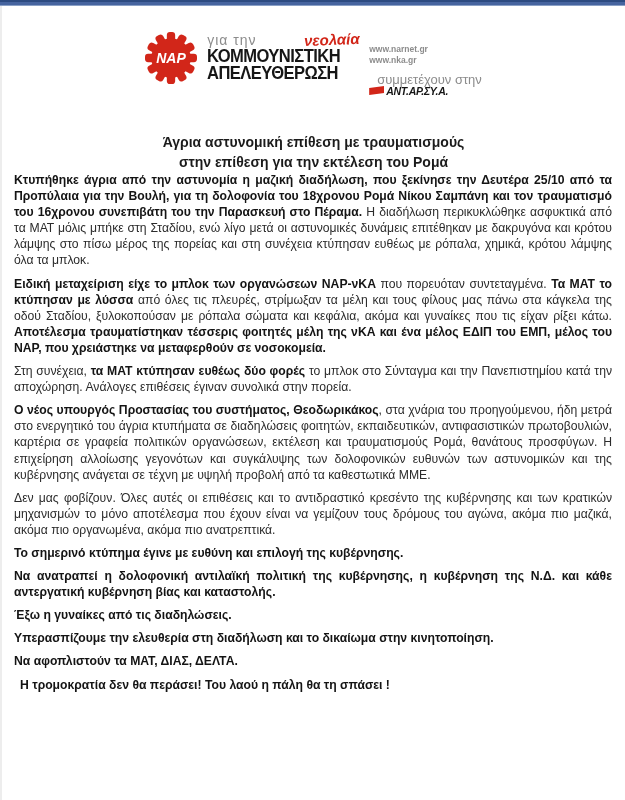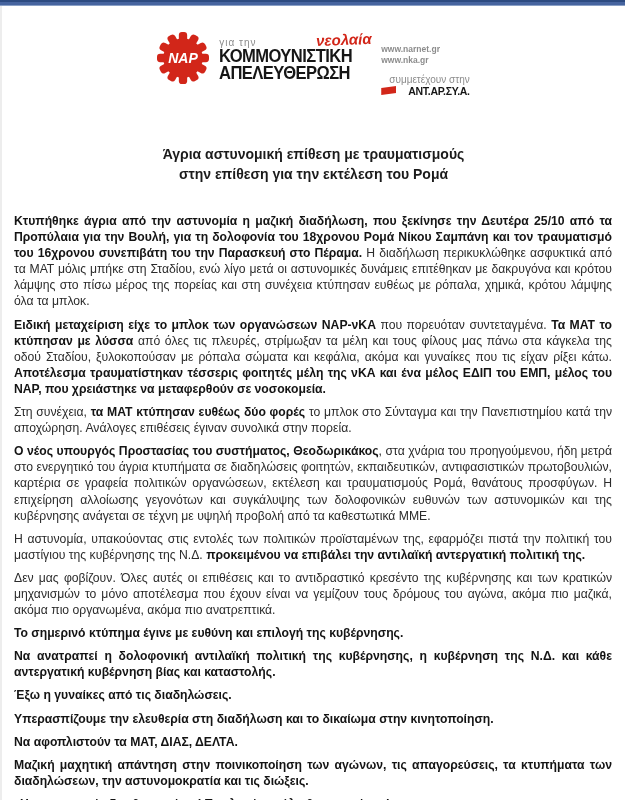--- a/index.html
+++ b/index.html
@@ -29,49 +29,49 @@
     align-items:flex-start;
     gap:10px;
     height:76px;
   }
   .gear { width:52px; height:56px; flex:0 0 auto; }
   .logo-text { width:152px; padding-top:2px; }
   .logo-pre-row {
     display:flex; justify-content:space-between; align-items:flex-end;
     height:16px;
   }
-  .logo-pretext { color:#8c8c8c; font-size:10px; letter-spacing:1px; }
+  .logo-pretext { color:#8c8c8c; font-size:14px; letter-spacing:1px; }
   .logo-youth {
     color:#d22619; font-size:15px; font-weight:bold; font-style:italic;
     transform:rotate(-2deg);
   }
   .logo-main {
     font-weight:800; font-size:18px; line-height:17px; color:#161616;
     letter-spacing:-0.6px; transform:scaleX(0.92); transform-origin:left top;
     white-space:nowrap;
   }
   .sites { padding-top:14px; font-size:8.5px; color:#8c8c8c; line-height:11px; }
   .site-link { font-weight:bold; }
-  .participate { margin-top:8px; font-size:10px;margin-left:8px; }
-  .antarsya-row { display:flex; align-items:flex-start; gap:12px; margin-top:1px; }
+  .participate { margin-top:8px; font-size:13px;margin-left:8px; }
+  .antarsya-row { display:flex; align-items:flex-start; gap:2px; margin-top:1px;font-style:italic; }
   .flag {
     width:15px; height:9px; background:#d22619; display:inline-block;
     clip-path:polygon(0 22%, 100% 0, 100% 78%, 0 100%);
   }
   .antarsya-label { font-size:10.5px; font-weight:800; color:#161616; letter-spacing:-0.3px; }
   
   .doc-title {
-    margin-top:38px;
+    margin-top:26px;
     text-align:center;
     font-size:14px; font-weight:bold; color:#1b1b1b;
     line-height:20px;
   }
   
   .doc-body {
-    margin-top:29px;
+    margin-top:0;
     padding:0 13px 0 12px;
     font-size:12.2px;
     line-height:16.1px;
     text-align:justify;
     color:#2b2b2b;
   }
   .para { margin-bottom:7px; }
   .para b { color:#141414; }
   .para.indent { text-indent:6px; }
 </style>
@@ -125,24 +125,22 @@
   <div class="doc-title">
     <div>Άγρια αστυνομική επίθεση με τραυματισμούς</div>
     <div>στην επίθεση για την εκτέλεση του Ρομά</div>
   </div>
 
   <div class="doc-body">
       <p class="para"><b>Κτυπήθηκε άγρια από την αστυνομία η μαζική διαδήλωση, που ξεκίνησε την Δευτέρα 25/10 από τα Προπύλαια για την Βουλή, για τη δολοφονία του 18χρονου Ρομά Νίκου Σαμπάνη και τον τραυματισμό του 16χρονου συνεπιβάτη του την Παρασκευή στο Πέραμα.</b><span> Η διαδήλωση περικυκλώθηκε ασφυκτικά από τα ΜΑΤ μόλις μπήκε στη Σταδίου, ενώ λίγο μετά οι αστυνομικές δυνάμεις επιτέθηκαν με δακρυγόνα και κρότου λάμψης στο πίσω μέρος της πορείας και στη συνέχεια κτύπησαν ευθέως με ρόπαλα, χημικά, κρότου λάμψης όλα τα μπλοκ.</span></p>
       <p class="para"><b>Ειδική μεταχείριση είχε το μπλοκ των οργανώσεων ΝΑΡ-νΚΑ</b><span> που πορευόταν συντεταγμένα. </span><b>Τα ΜΑΤ το κτύπησαν με λύσσα</b><span> από όλες τις πλευρές, στρίμωξαν τα μέλη και τους φίλους μας πάνω στα κάγκελα της οδού Σταδίου, ξυλοκοπούσαν με ρόπαλα σώματα και κεφάλια, ακόμα και γυναίκες που τις είχαν ρίξει κάτω. </span><b>Αποτέλεσμα τραυματίστηκαν τέσσερις φοιτητές μέλη της νΚΑ και ένα μέλος ΕΔΙΠ του ΕΜΠ, μέλος του ΝΑΡ, που χρειάστηκε να μεταφερθούν σε νοσοκομεία.</b></p>
       <p class="para"><span>Στη συνέχεια, </span><b>τα ΜΑΤ κτύπησαν ευθέως δύο φορές</b><span> το μπλοκ στο Σύνταγμα και την Πανεπιστημίου κατά την αποχώρηση. Ανάλογες επιθέσεις έγιναν συνολικά στην πορεία.</span></p>
       <p class="para"><b>Ο νέος υπουργός Προστασίας του συστήματος, Θεοδωρικάκος</b><span>, στα χνάρια του προηγούμενου, ήδη μετρά στο ενεργητικό του άγρια κτυπήματα σε διαδηλώσεις φοιτητών, εκπαιδευτικών, αντιφασιστικών πρωτοβουλιών, καρτέρια σε γραφεία πολιτικών οργανώσεων, εκτέλεση και τραυματισμούς Ρομά, θανάτους προσφύγων. Η επιχείρηση αλλοίωσης γεγονότων και συγκάλυψης των δολοφονικών ευθυνών των αστυνομικών και της κυβέρνησης ανάγεται σε τέχνη με υψηλή προβολή από τα καθεστωτικά ΜΜΕ.</span></p>
-      <p class="para"><span>Η αστυνομία, υπακούοντας στις εντολές των πολιτικών προϊσταμένων της, εφαρμόζει πιστά την πολιτική του μαστίγιου της κυβέρνησης της Ν.Δ. </span><b>προκειμένου να επιβάλει την αντιλαϊκή αντεργατική πολιτική της.</b></p>
       <p class="para"><span>Δεν μας φοβίζουν. Όλες αυτές οι επιθέσεις και το αντιδραστικό κρεσέντο της κυβέρνησης και των κρατικών μηχανισμών το μόνο αποτέλεσμα που έχουν είναι να γεμίζουν τους δρόμους του αγώνα, ακόμα πιο μαζικά, ακόμα πιο οργανωμένα, ακόμα πιο ανατρεπτικά.</span></p>
       <p class="para"><b>Το σημερινό κτύπημα έγινε με ευθύνη και επιλογή της κυβέρνησης.</b></p>
       <p class="para"><b>Να ανατραπεί η δολοφονική αντιλαϊκή πολιτική της κυβέρνησης, η κυβέρνηση της Ν.Δ. και κάθε αντεργατική κυβέρνηση βίας και καταστολής.</b></p>
       <p class="para"><b>Έξω η γυναίκες από τις διαδηλώσεις.</b></p>
       <p class="para"><b>Υπερασπίζουμε την ελευθερία στη διαδήλωση και το δικαίωμα στην κινητοποίηση.</b></p>
       <p class="para"><b>Να αφοπλιστούν τα ΜΑΤ, ΔΙΑΣ, ΔΕΛΤΑ.</b></p>
-      <p class="para"><b>Μαζική μαχητική απάντηση στην ποινικοποίηση των αγώνων, τις απαγορεύσεις, τα κτυπήματα των διαδηλώσεων, την αστυνομοκρατία και τις διώξεις.</b></p>
       <p class="para indent"><b>Η τρομοκρατία δεν θα περάσει! Του λαού η πάλη θα τη σπάσει !</b></p>
     </div>
 
 </div>
 
 </body></html>

